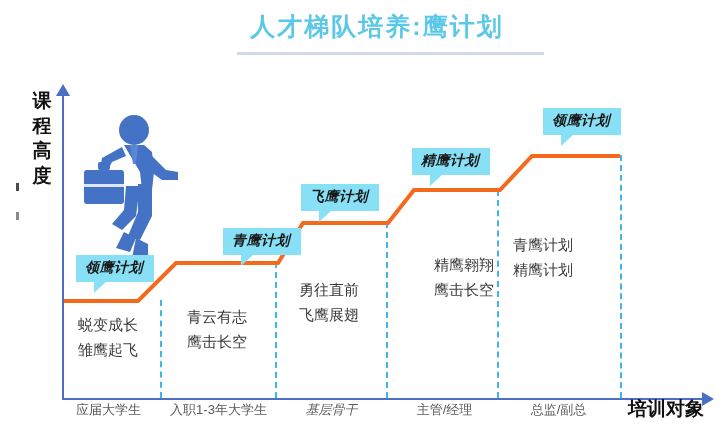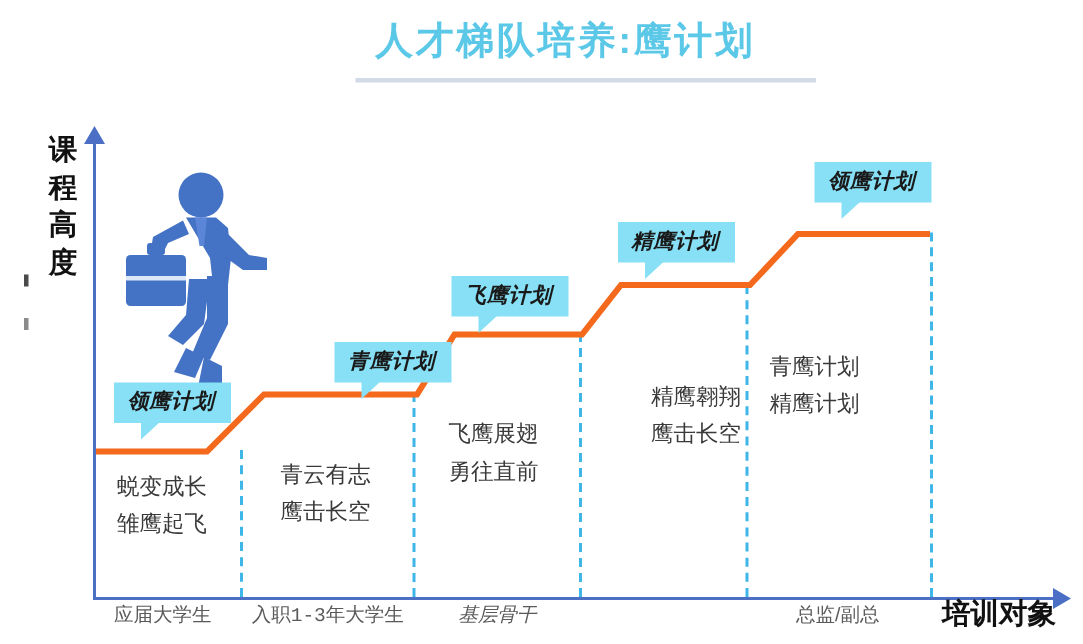--- a/index.html
+++ b/index.html
@@ -183,40 +183,41 @@
   <div class="xtick" style="left:35px;width:115px;">应届大学生</div>
 
   <div class="badge" style="left:171px;top:228px;margin-left:36px;">
     <span>青鹰计划</span>
     <span class="tail" style="left:18px;"></span>
   </div>
   <div class="desc" style="left:171px;top:304px;">
     <span>青云有志</span>
     <span>鹰击长空</span>
   </div>
-  <div class="xtick" style="left:140px;width:125px;font-family:Liberation Mono, monospace;">入职1-3年大学生</div>
+  <div class="xtick" style="left:140px;width:125px;">入职1-3年大学生</div>
 
   <div class="badge" style="left:285px;top:184px;">
     <span>飞鹰计划</span>
     <span class="tail" style="left:18px;"></span>
   </div>
   <div class="desc" style="left:283px;top:277px;">
+    <span>勇往直前</span>
     <span>飞鹰展翅</span>
-    <span>勇往直前</span>
   </div>
   <div class="xtick" style="left:263px;width:105px;font-style:italic;">基层骨干</div>
 
   <div class="badge" style="left:396px;top:148px;text-align:right;">
     <span>精鹰计划</span>
     <span class="tail" style="left:18px;"></span>
   </div>
   <div class="desc" style="left:383px;top:252px;margin-left:35px;">
     <span>精鹰翱翔</span>
     <span>鹰击长空</span>
   </div>
+  <div class="xtick" style="left:376px;width:105px;">主管/经理</div>
 
   <div class="badge" style="left:527px;top:108px;">
     <span>领鹰计划</span>
     <span class="tail" style="left:18px;"></span>
   </div>
   <div class="desc" style="left:497px;top:232px;">
     <span>青鹰计划</span>
     <span>精鹰计划</span>
   </div>
   <div class="xtick" style="left:490px;width:105px;">总监/副总</div>

